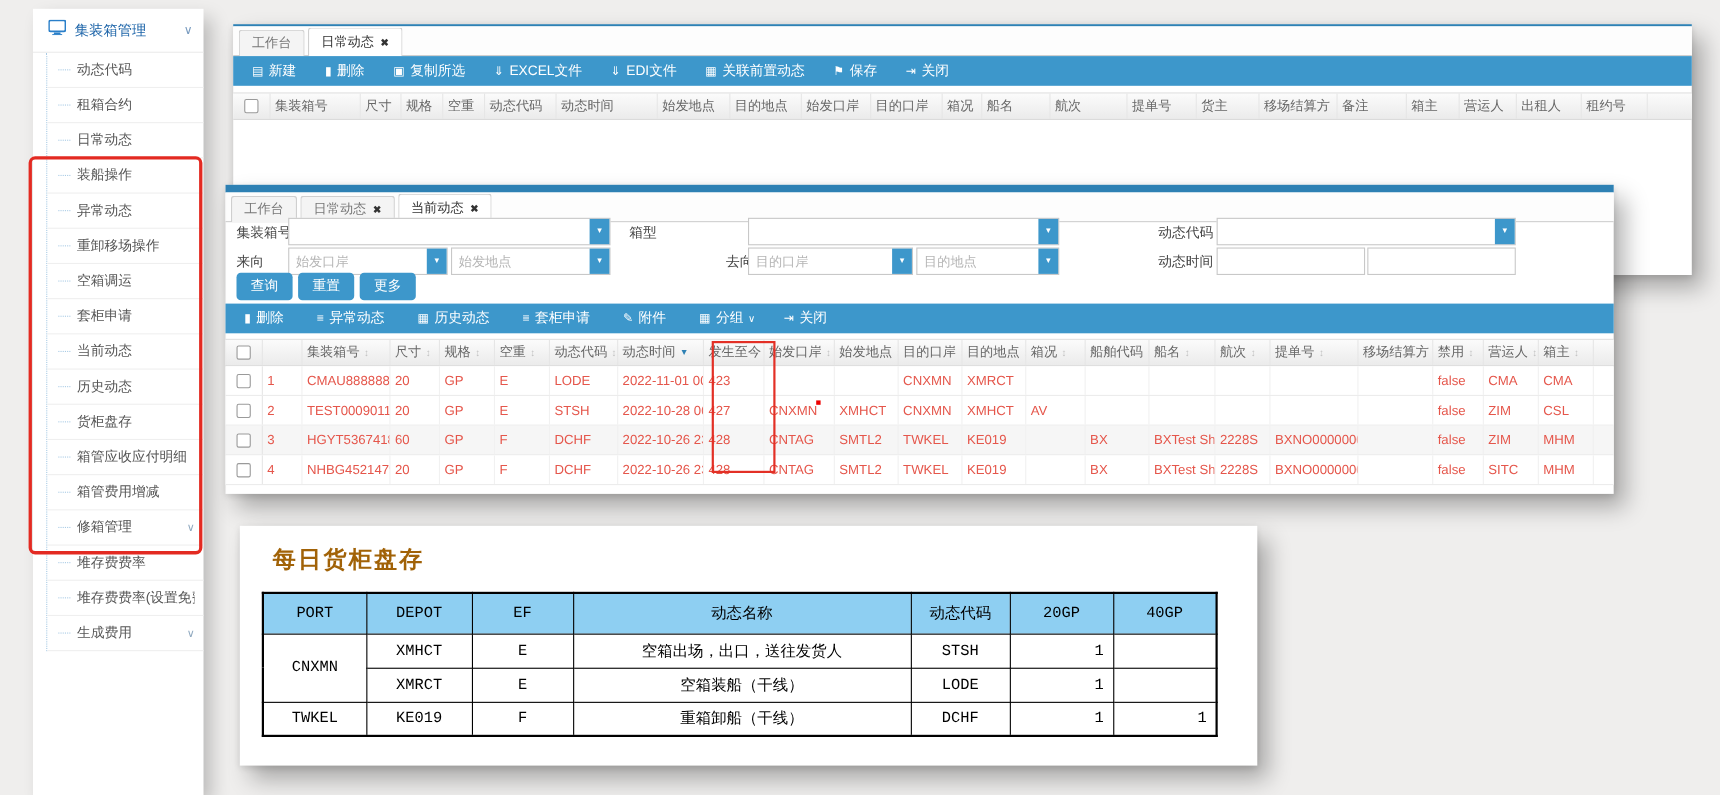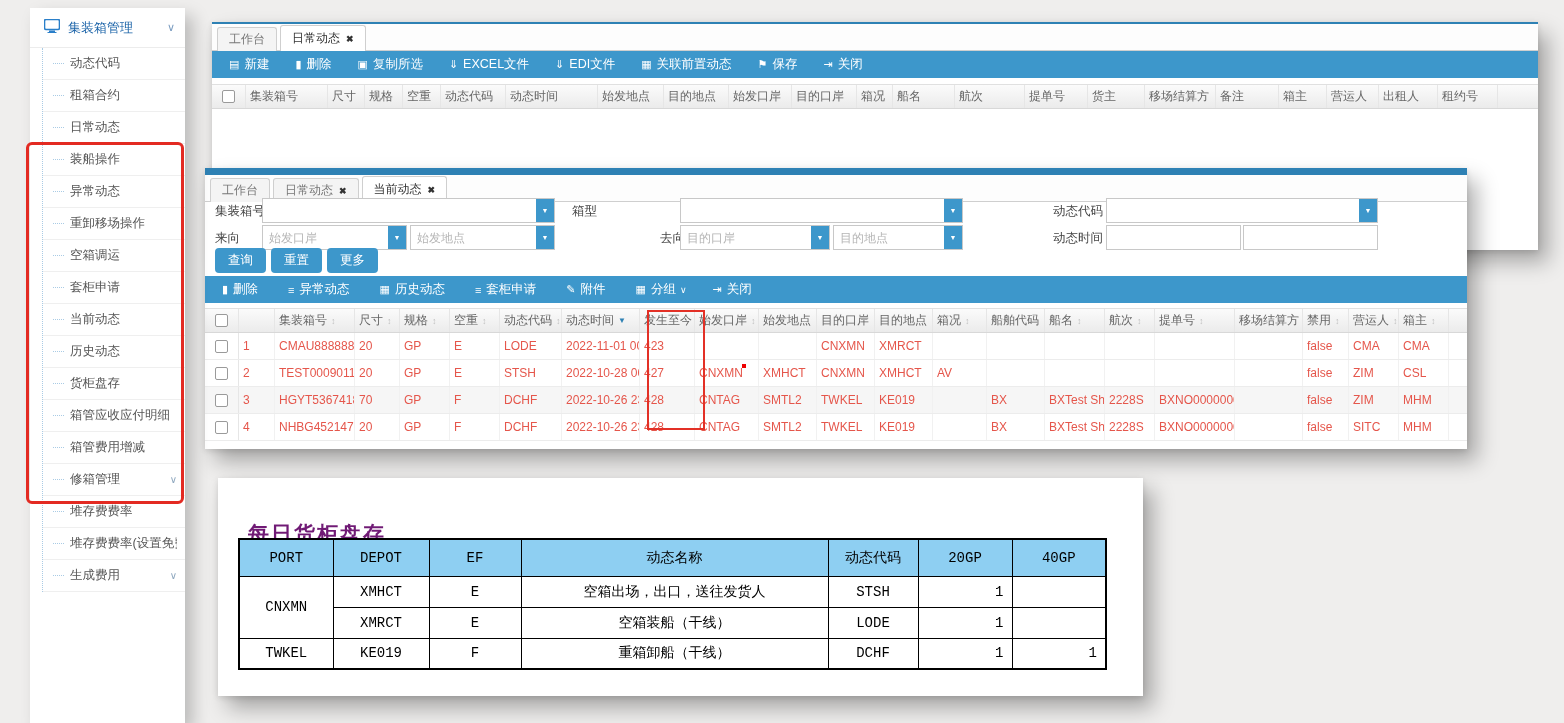--- a/index.html
+++ b/index.html
@@ -92,21 +92,21 @@
   .gc { display:flex; align-items:center; padding:0 4px; border-right:1px solid #f1f1f1; color:#e5564b; font-size:12px;
         white-space:nowrap; overflow:hidden; }
   .w1{width:36px}.w2{width:80px}.w3{width:45px}.w4{width:50px}.w5{width:50px}.w6{width:62px}.w7{width:78px}
   .w8{width:55px}.w9{width:64px}.w10{width:58px}.w11{width:58px}.w12{width:58px}.w13{width:54px}.w14{width:58px}
   .w15{width:60px}.w16{width:50px}.w17{width:80px}.w18{width:68px}.w19{width:46px}.w20{width:50px}.w21{width:50px}
   .col-redbox { position:absolute; left:442px; top:142px; width:58px; height:120px; border:2px solid #e33026; z-index:4; pointer-events:none; }
   .red-dot { position:absolute; left:537px; top:196px; width:4px; height:4px; background:#e00; z-index:4; pointer-events:none; }
 
   
   .panel3 { position:absolute; left:218px; top:478px; width:925px; height:218px; background:#fff; z-index:2; }
-  .p3-title { position:absolute; left:30px; top:16px; font-size:21px; font-weight:bold; color:#701a75; letter-spacing:2px;margin-top:26px; }
+  .p3-title { position:absolute; left:30px; top:16px; font-size:21px; font-weight:bold; color:#a16207; letter-spacing:2px; }
   .inv { position:absolute; left:20px; top:60px; border-collapse:collapse; font-family:"Liberation Mono", monospace; font-size:14px; color:#000;
          border:2px solid #000; }
   .inv th, .inv td { border:1px solid #000; text-align:center; height:31px; padding:0 4px; }
   .inv th { background:#8ecff2; font-weight:normal; height:37px; }
   .inv .c-port{width:94px} .inv .c-depot{width:96px} .inv .c-ef{width:92px} .inv .c-name{width:307px}
   .inv .c-code{width:90px} .inv .c-20{width:94px} .inv .c-40{width:94px}
   .inv td.num { text-align:right; padding-right:8px; }
 </style>
 </head>
 <body>
@@ -674,21 +674,21 @@
           <span class="gc w20">ZIM</span>
           <span class="gc w21">CSL</span>
         </div>
 
         <div class="g2-row">
           <span class="cbc">
             <span class="cb"></span>
           </span>
           <span class="gc w1">3</span>
           <span class="gc w2">HGYT5367418</span>
-          <span class="gc w3">70</span>
+          <span class="gc w3">60</span>
           <span class="gc w4">GP</span>
           <span class="gc w5">F</span>
           <span class="gc w6">DCHF</span>
           <span class="gc w7">2022-10-26 23:50</span>
           <span class="gc w8">428</span>
           <span class="gc w9">CNTAG</span>
           <span class="gc w10">SMTL2</span>
           <span class="gc w11">TWKEL</span>
           <span class="gc w12">KE019</span>
           <span class="gc w13"></span>

